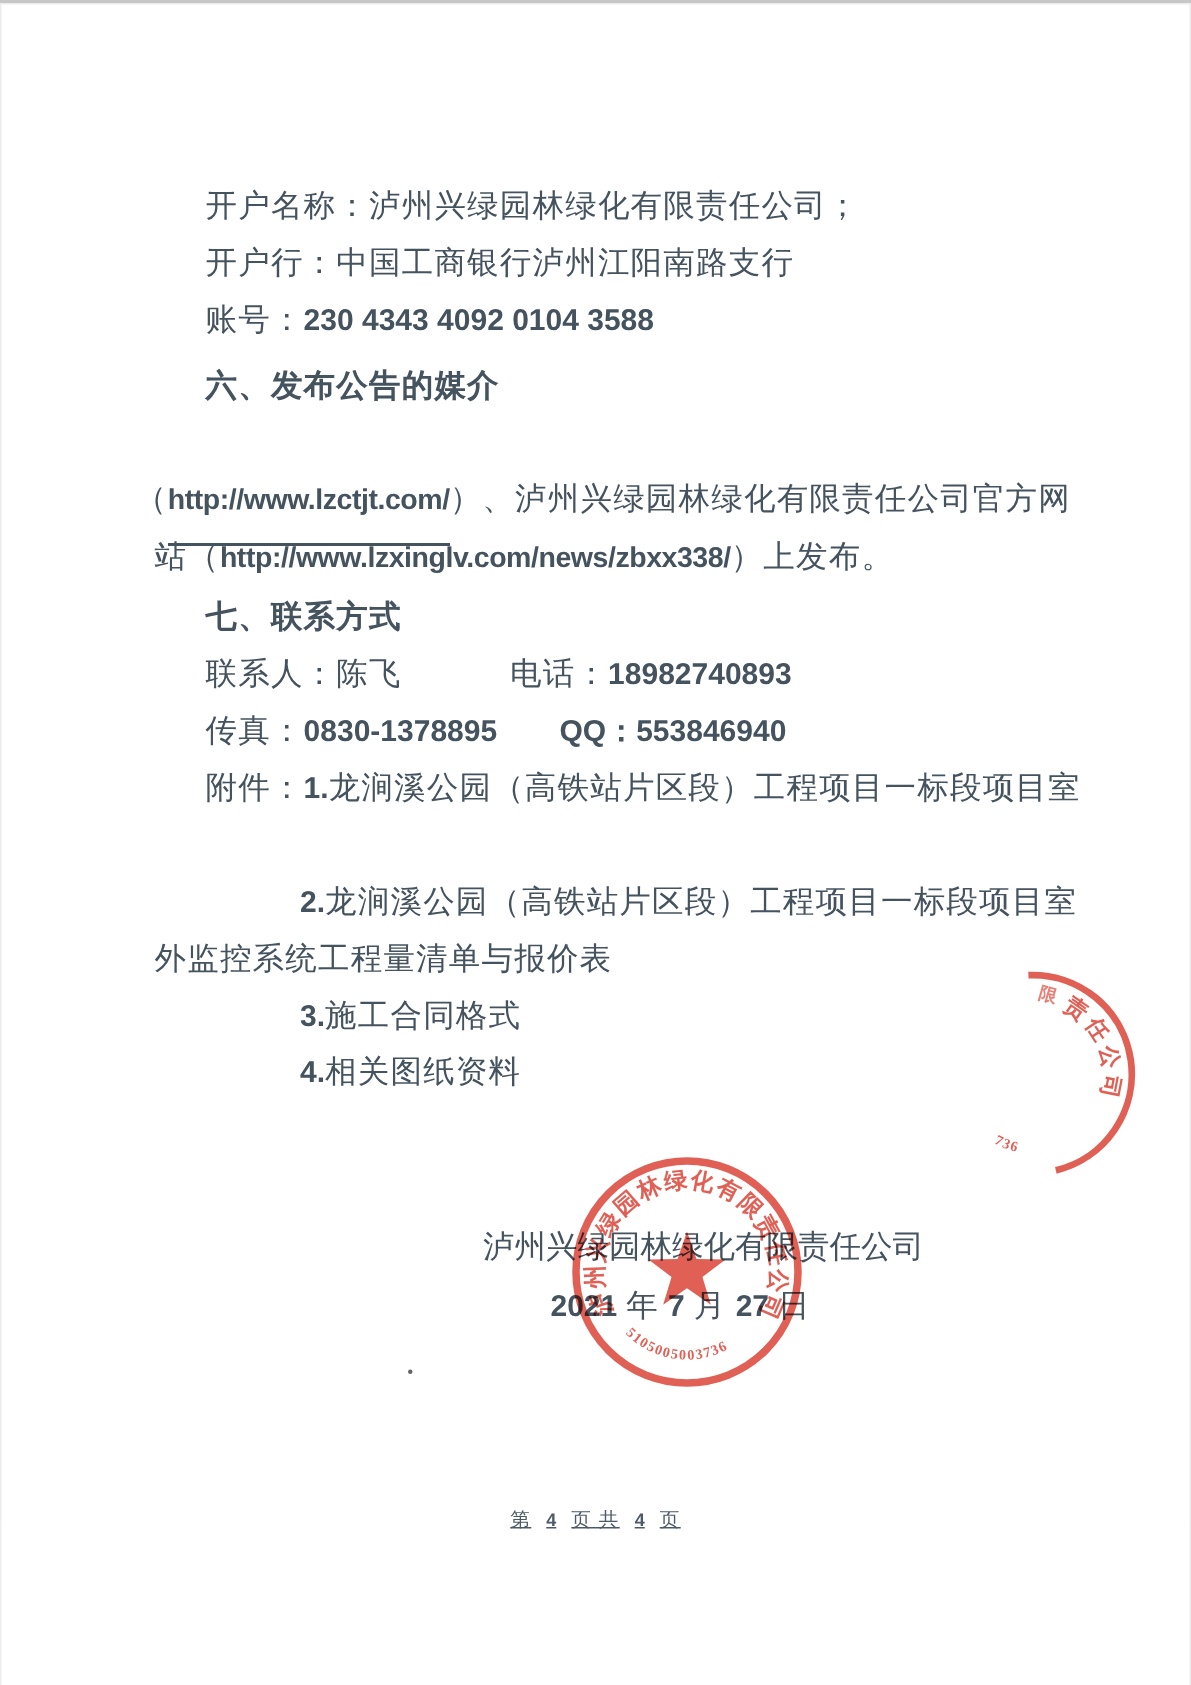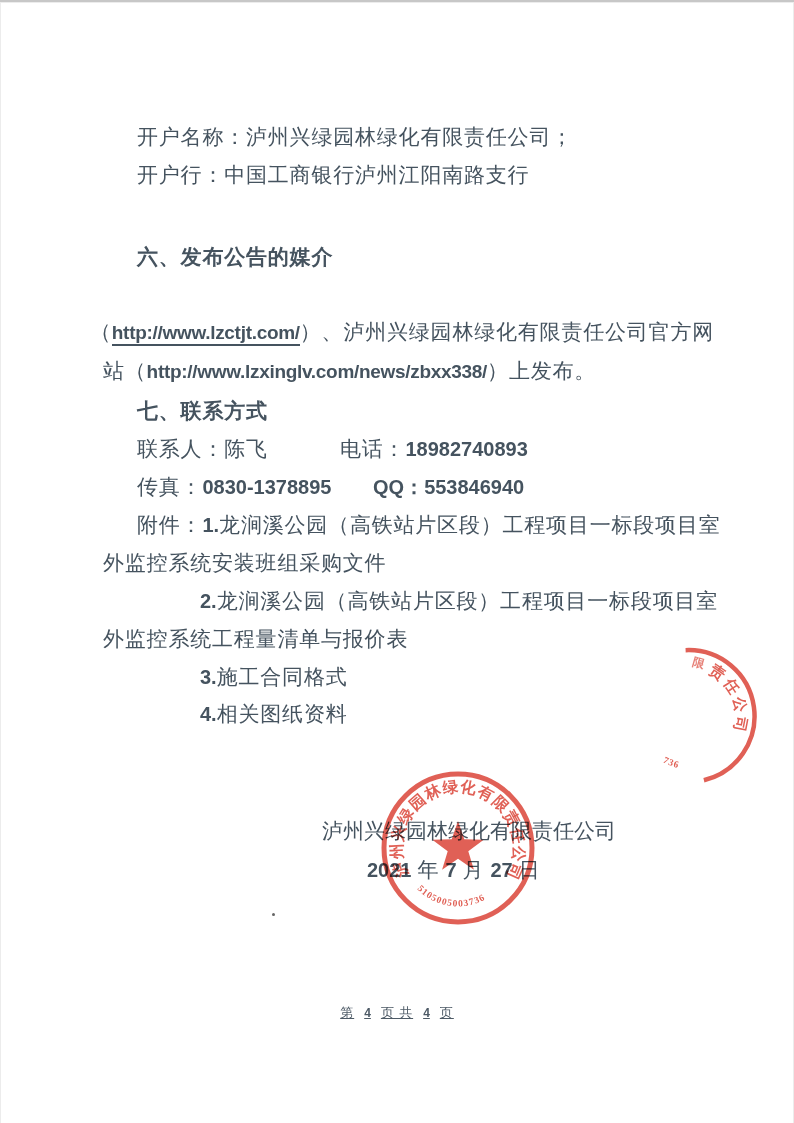--- a/index.html
+++ b/index.html
@@ -26,21 +26,21 @@
     font-weight:700;
     font-size:20px;
     letter-spacing:0;
   }
   .url{
     font-family:"Liberation Sans",sans-serif;
     font-weight:700;
     font-size:19px;
     letter-spacing:-0.3px;
   }
-  .u{border-bottom:2px solid #45535f;padding-bottom:1px;}
+  .u{border-bottom:2px solid #45535f;padding-bottom:18px;}
   .at{position:absolute;white-space:nowrap;}
   .sig{letter-spacing:0;}
   .footer{
     position:absolute;
     top:1002px;left:0;width:100%;
     text-align:center;
     font-size:13px;
     color:#4d5a66;
     letter-spacing:1px;
     text-decoration:underline;
@@ -65,20 +65,23 @@
     opacity:.85;
   }
 </style>
 </head>
 <body>
 
 <div class="page">
 
   <div class="ln" style="top:122px;left:137px">开户名称：泸州兴绿园林绿化有限责任公司；</div>
   <div class="ln" style="top:160px;left:137px">开户行：中国工商银行泸州江阳南路支行</div>
+  <div class="ln" style="top:198px;left:137px">
+    <span>账号：</span><span class="num">230 4343 4092 0104 3588</span>
+  </div>
 
   <div class="ln b" style="top:242px;left:137px">六、发布公告的媒介</div>
 
   <div class="ln" style="top:317px;left:90px">
     <span>（</span><span class="url u">http://www.lzctjt.com/</span><span>）、泸州兴绿园林绿化有限责任公司官方网</span>
   </div>
   <div class="ln" style="top:356px;left:103px">
     <span>站（</span><span class="url">http://www.lzxinglv.com/news/zbxx338/</span><span>）上发布。</span>
   </div>
 
@@ -89,21 +92,20 @@
     <span class="at" style="left:203px"><span>电话：</span><span class="num">18982740893</span></span>
   </div>
   <div class="ln" style="top:472px;left:137px;width:560px">
     <span class="at" style="left:0"><span>传真：</span><span class="num">0830-1378895</span></span>
     <span class="at" style="left:236px"><span class="num">QQ：</span><span class="num">553846940</span></span>
   </div>
 
   <div class="ln" style="top:510px;left:137px">
     <span>附件：</span><span class="num">1.</span><span>龙涧溪公园（高铁站片区段）工程项目一标段项目室</span>
   </div>
-  <div class="ln" style="top:548px;left:103px">外监控系统安装班组采购文件</div>
 
   <div class="ln" style="top:586px;left:200px">
     <span class="num">2.</span><span>龙涧溪公园（高铁站片区段）工程项目一标段项目室</span>
   </div>
   <div class="ln" style="top:624px;left:103px">外监控系统工程量清单与报价表</div>
 
   <div class="ln" style="top:662px;left:200px">
     <span class="num">3.</span><span>施工合同格式</span>
   </div>
   <div class="ln" style="top:699px;left:200px">

